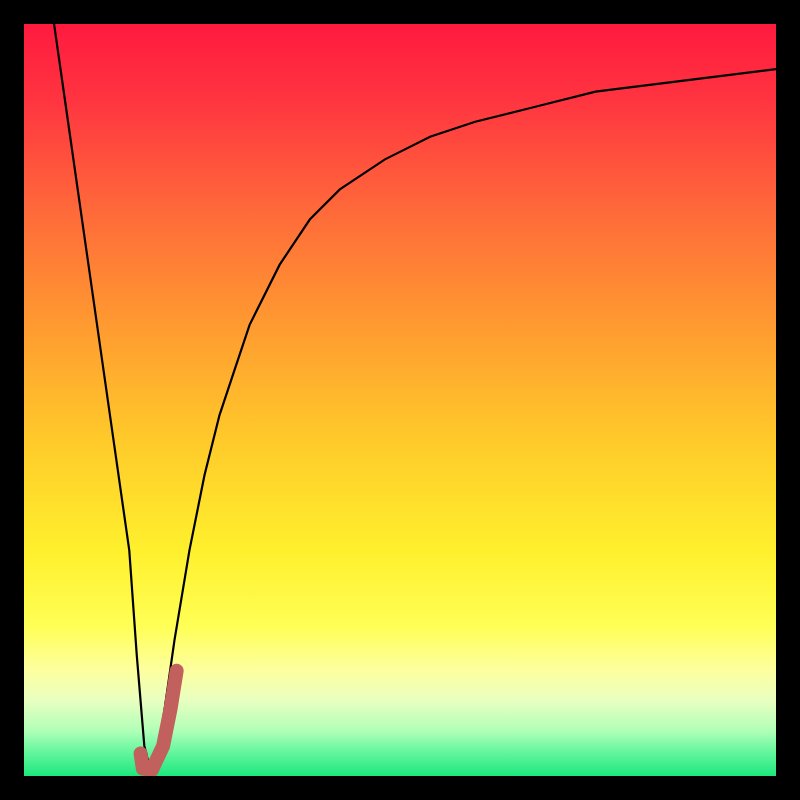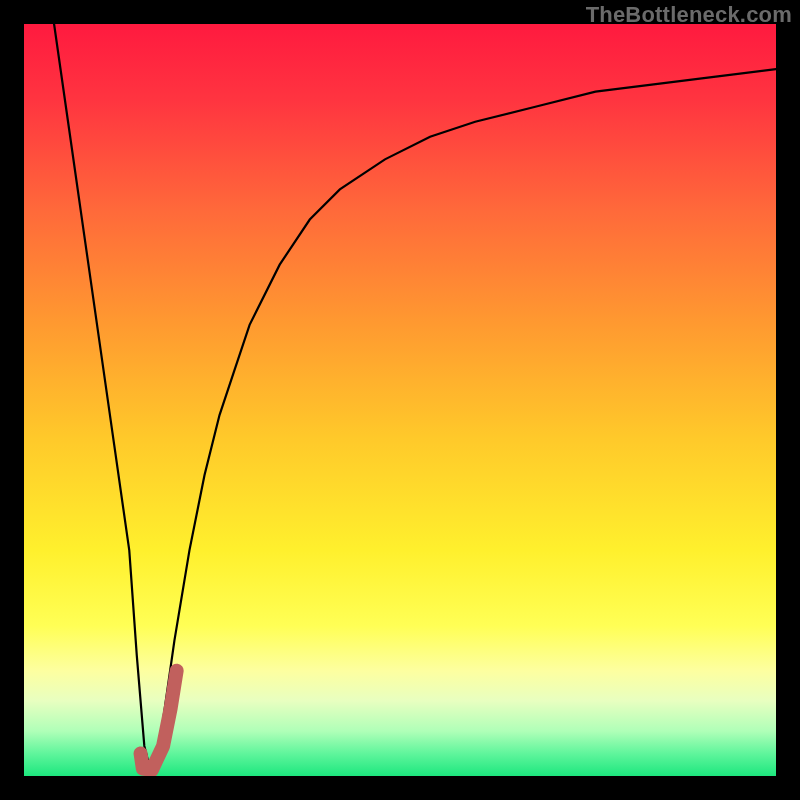--- a/index.html
+++ b/index.html
@@ -63,15 +63,14 @@
             <stop offset="97%" stop-color="#60f59c"></stop>
             <stop offset="100%" stop-color="#1de77e"></stop>
           </linearGradient>
       </defs>
       <rect x="0" y="0" width="752" height="752" fill="url(#bg-grad)"></rect>
       <path id="curve-path" fill="none" stroke-width="2.2" stroke-linecap="round" d="M30.08 0.00 L45.12 105.28 L60.16 210.56 L75.20 315.84 L90.24 421.12 L105.28 526.40 L112.80 631.68 L120.32 721.92 L127.84 752.00 L135.36 721.92 L150.40 616.64 L165.44 526.40 L180.48 451.20 L195.52 391.04 L210.56 345.92 L225.60 300.80 L255.68 240.64 L285.76 195.52 L315.84 165.44 L360.96 135.36 L406.08 112.80 L451.20 97.76 L511.36 82.72 L571.52 67.68 L631.68 60.16 L691.84 52.64 L752.00 45.12" stroke="#000000"></path>
       <path id="tick-path" fill="none" stroke-width="14" stroke-linecap="round" stroke-linejoin="round" d="M116.56 729.44 L118.82 744.48 L127.84 745.98 L139.12 721.92 L146.64 684.32 L152.66 646.72" stroke="#c1605d"></path>
     </svg>
   </div>
 
-  <div class="watermark">TheBottleneck.com</div>
 
 </div>
 
 </body></html>

